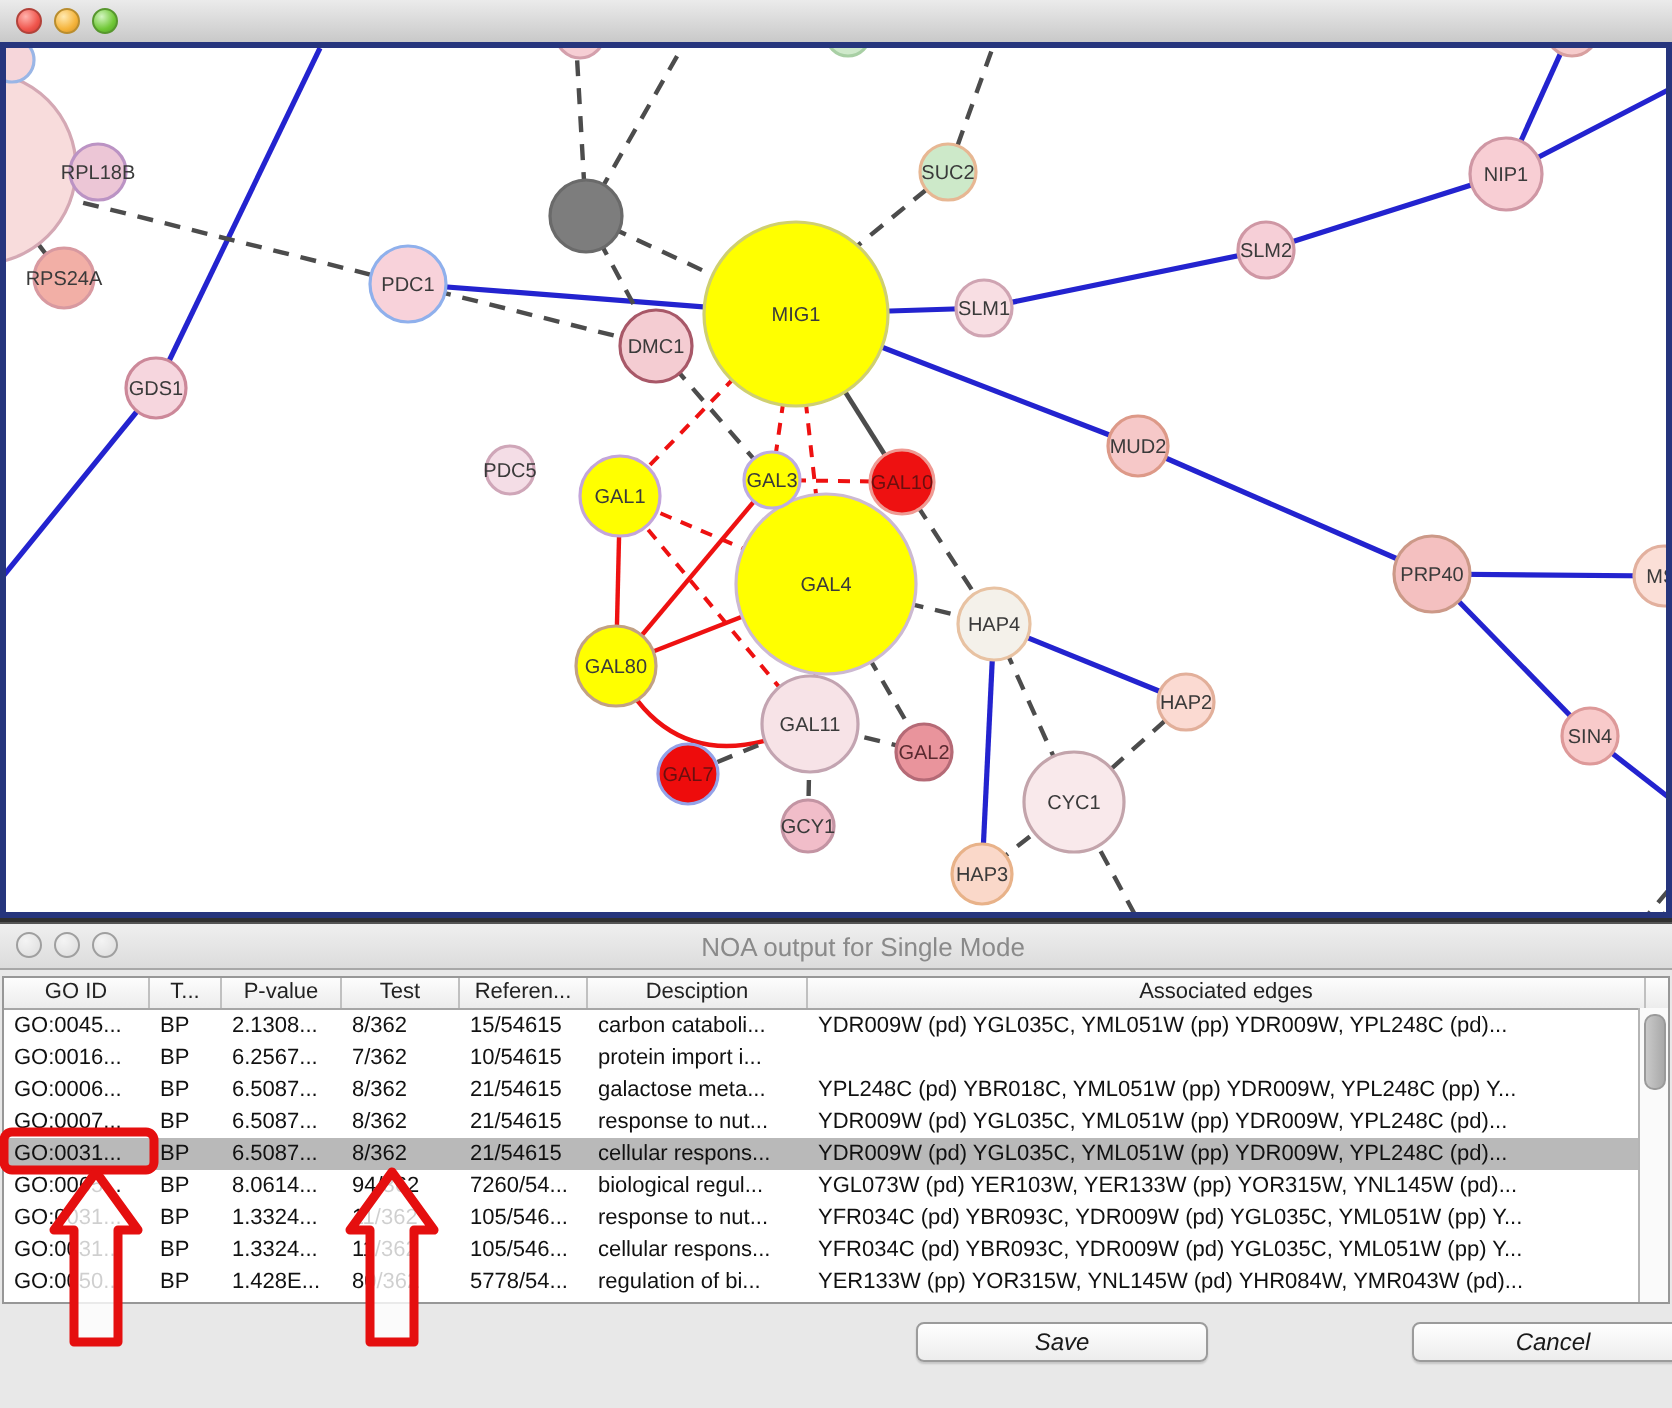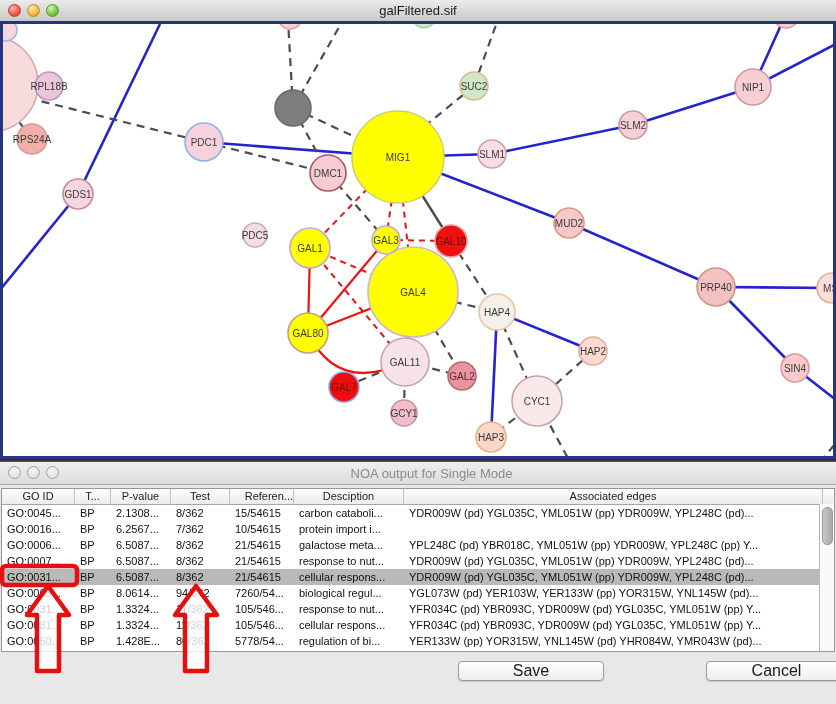--- a/index.html
+++ b/index.html
@@ -54,40 +54,40 @@
     background:#fafafa;border-left:1px solid #b5b5b5;box-sizing:border-box;
   }
   #vscroll .thumb{
     position:absolute;top:3px;left:2px;width:9px;height:36px;
     background:linear-gradient(90deg,#c9c9c9,#a9a9a9);border-radius:5px;border:1px solid #9a9a9a;
   }
   .btn{
     position:absolute;height:20px;box-sizing:border-box;
     background:linear-gradient(#ffffff,#ededed);
     border:1px solid #9b9b9b;border-radius:4px;
-    font-size:16px;color:#1a1a1a;text-align:center;line-height:18px;
+    font-size:12px;color:#1a1a1a;text-align:center;line-height:18px;
     box-shadow:0 1px 1px rgba(0,0,0,0.15);
     cursor:default;
+    font-style:italic;
   }
   #btn-save{left:458px;top:199px;width:146px;}
   #btn-cancel{left:692px;top:199px;width:141px;margin-left:14px;}
   
   #overlay{position:absolute;left:0;top:0;pointer-events:none;z-index:50;}
 </style>
 </head>
 <body>
 
 <div class="window" id="win-top">
   <div class="titlebar">
     <div class="lights">
       <span class="light red"></span>
       <span class="light yellow"></span>
       <span class="light green"></span>
     </div>
-    <span class="title">galFiltered.sif</span>
   </div>
   <div id="canvas">
     <svg id="graph-svg" width="830" height="435" viewBox="3 22 830 435">
         <line fill="none" stroke="#2323cf" stroke-width="2.6" x1="160" y1="22" x2="78" y2="192"></line>
         <line fill="none" stroke="#2323cf" stroke-width="2.6" x1="78" y1="192" x2="0" y2="288"></line>
         <line fill="none" stroke="#2323cf" stroke-width="2.6" x1="204" y1="140" x2="398" y2="155"></line>
         <line fill="none" stroke="#2323cf" stroke-width="2.6" x1="398" y1="155" x2="492" y2="152"></line>
         <line fill="none" stroke="#2323cf" stroke-width="2.6" x1="492" y1="152" x2="633" y2="123"></line>
         <line fill="none" stroke="#2323cf" stroke-width="2.6" x1="633" y1="123" x2="753" y2="85"></line>
         <line fill="none" stroke="#2323cf" stroke-width="2.6" x1="753" y1="85" x2="786" y2="12"></line>
@@ -277,21 +277,21 @@
     </div>
     <span class="title">NOA output for Single Mode</span>
   </div>
 
   <div id="table">
     <div class="thead" id="thead">
         <div class="th" style="width: 73px;">GO ID</div>
         <div class="th" style="width: 36px;">T...</div>
         <div class="th" style="width: 60px;">P-value</div>
         <div class="th" style="width: 59px;">Test</div>
-        <div class="th" style="width: 64px; text-align: right;">Referen...</div>
+        <div class="th" style="width: 64px;">Referen...</div>
         <div class="th" style="width: 110px;">Desciption</div>
         <div class="th" style="width: 419px;">Associated edges</div>
       </div>
     <div id="tbody">
         <div class="tr">
           <div class="td" style="width: 73px;">GO:0045...</div>
           <div class="td" style="width: 36px;">BP</div>
           <div class="td" style="width: 60px;">2.1308...</div>
           <div class="td" style="width: 59px;">8/362</div>
           <div class="td" style="width: 64px;">15/54615</div>

